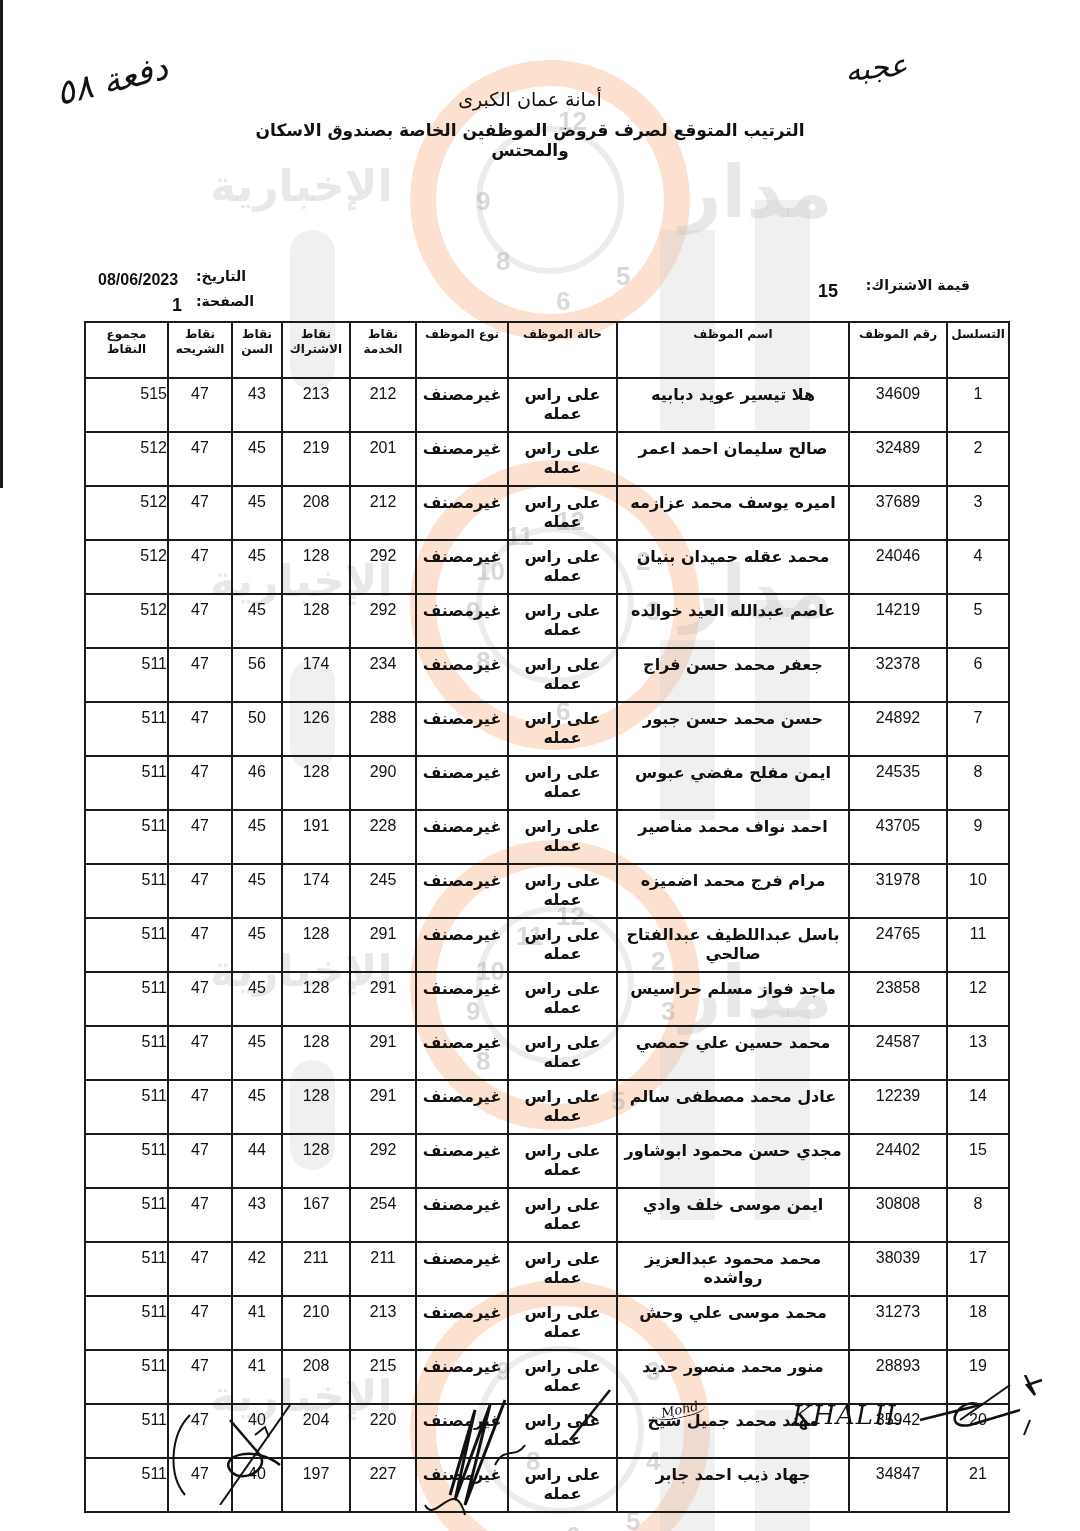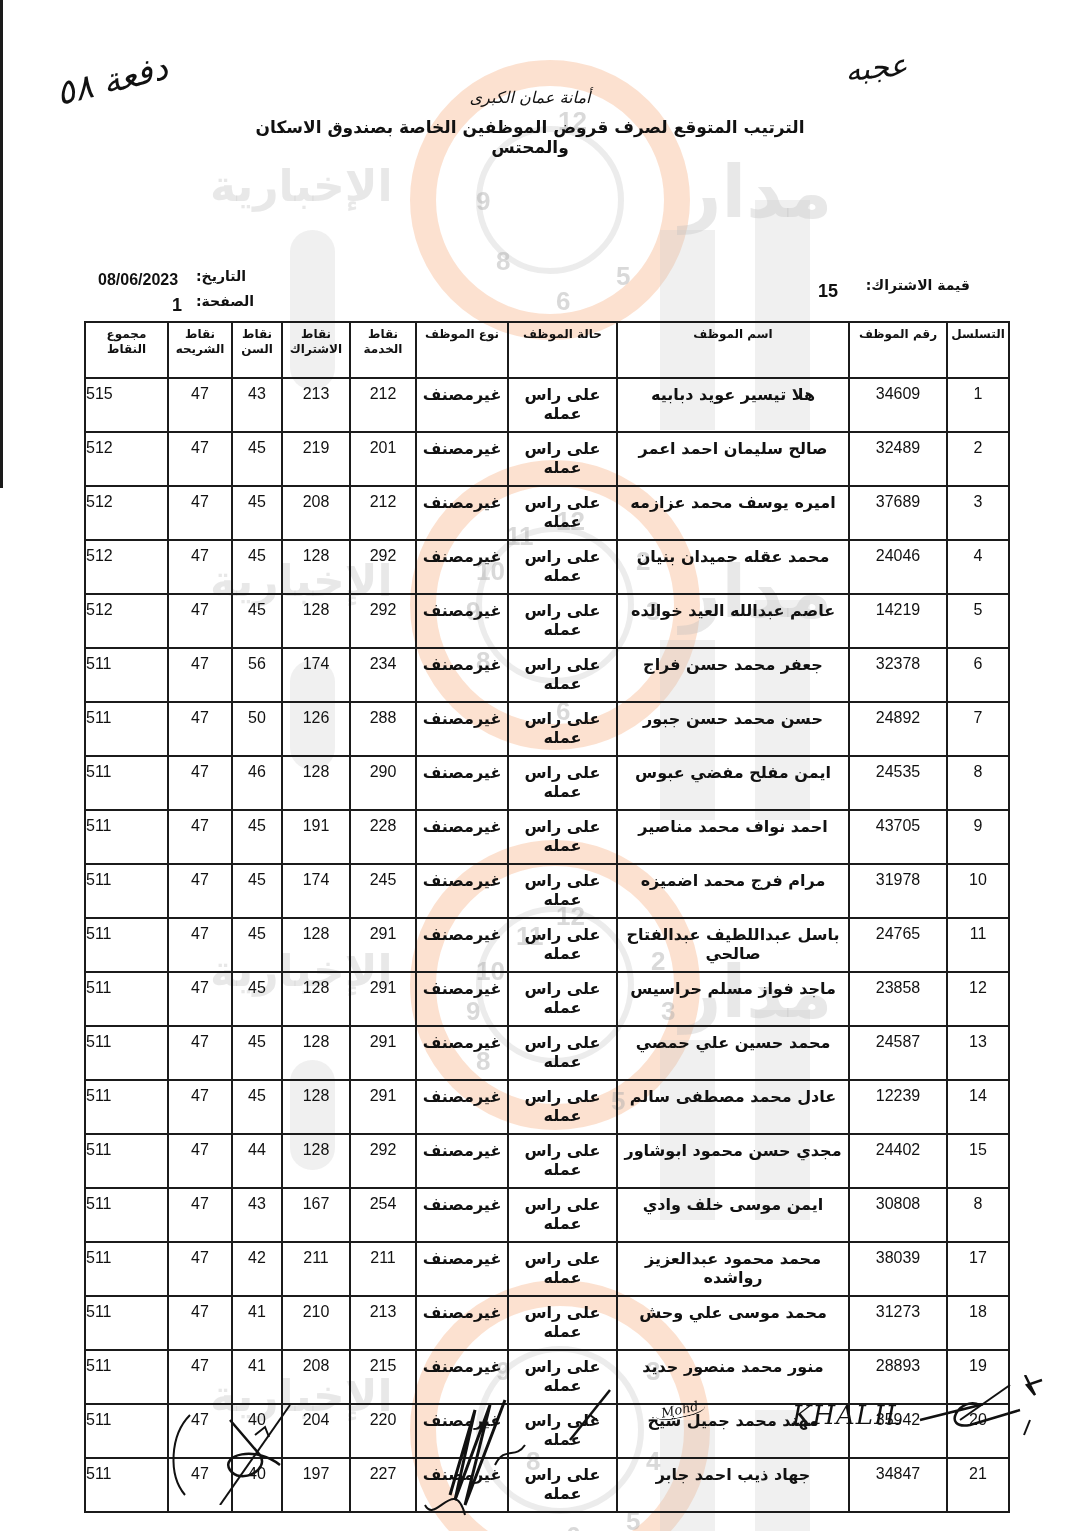--- a/index.html
+++ b/index.html
@@ -16,42 +16,42 @@
   .wm-clock-inner { position:absolute; inset:40px; border-radius:50%; border:6px solid rgba(200,200,200,0.35); }
   .wm-num { position:absolute; font-family:"Liberation Sans", sans-serif; font-size:26px; color:rgba(170,170,170,0.45); font-weight:bold; }
   .wm-text { font-family:"DejaVu Sans", sans-serif; font-weight:bold; color:rgba(190,190,190,0.35); direction:rtl; white-space:nowrap; }
   .wm-big { position:absolute; background:rgba(200,200,200,0.28); }
 
   .content { position:absolute; inset:0; z-index:1; }
 
   .hand { position:absolute; font-family:"DejaVu Serif", serif; color:#111; font-style:italic; }
 
   .title-block { position:absolute; top:88px; left:250px; width:560px; text-align:center; direction:rtl; }
-  .t1 { font-size:16px; margin-bottom:10px;font-style:italic; }
+  .t1 { font-size:19px; margin-bottom:10px; }
   .t2 { font-size:17px; font-weight:bold; margin-bottom:8px; }
   .t3 { font-size:17px; font-weight:bold; margin-bottom:8px; }
   .t4 { font-size:17px; font-weight:bold; }
 
   .meta { position:absolute; direction:rtl; font-size:14px; font-weight:bold; }
   .meta .v { font-family:"Liberation Sans", sans-serif; font-size:16px; }
 
   table.grid {
     position:absolute; left:84px; top:321px; width:924px;
     border-collapse:collapse; direction:rtl; table-layout:fixed;
     font-family:"Liberation Sans", sans-serif;
   }
   table.grid th, table.grid td { border:2px solid #1b1b1b; padding:0; vertical-align:top; }
   table.grid th { height:50px; font-size:12px; font-weight:bold; font-family:"DejaVu Sans", sans-serif; line-height:15px; padding-top:4px; }
   table.grid td { height:46px; font-size:16px; padding-top:6px; }
   td.num { text-align:center; }
   td.seq { text-align:center; }
   td.name { font-family:"DejaVu Sans", sans-serif; font-size:12px; font-weight:bold; text-align:center; padding-top:8px; }
   td.ar { font-family:"DejaVu Sans", sans-serif; font-size:11px; font-weight:bold; text-align:center; padding-top:8px; }
   td.empid { text-align:center; padding-top:4px; }
-  td.total { text-align:left; padding-right:10px; }
+  td.total { text-align:right; padding-right:10px; }
 
   .sig { position:absolute; font-family:"DejaVu Serif", serif; font-style:italic; color:#111; }
   .scribble { position:absolute; }
 </style>
 </head>
 <body>
 
 <div class="edge-line"></div>
 
 <div class="wm">

